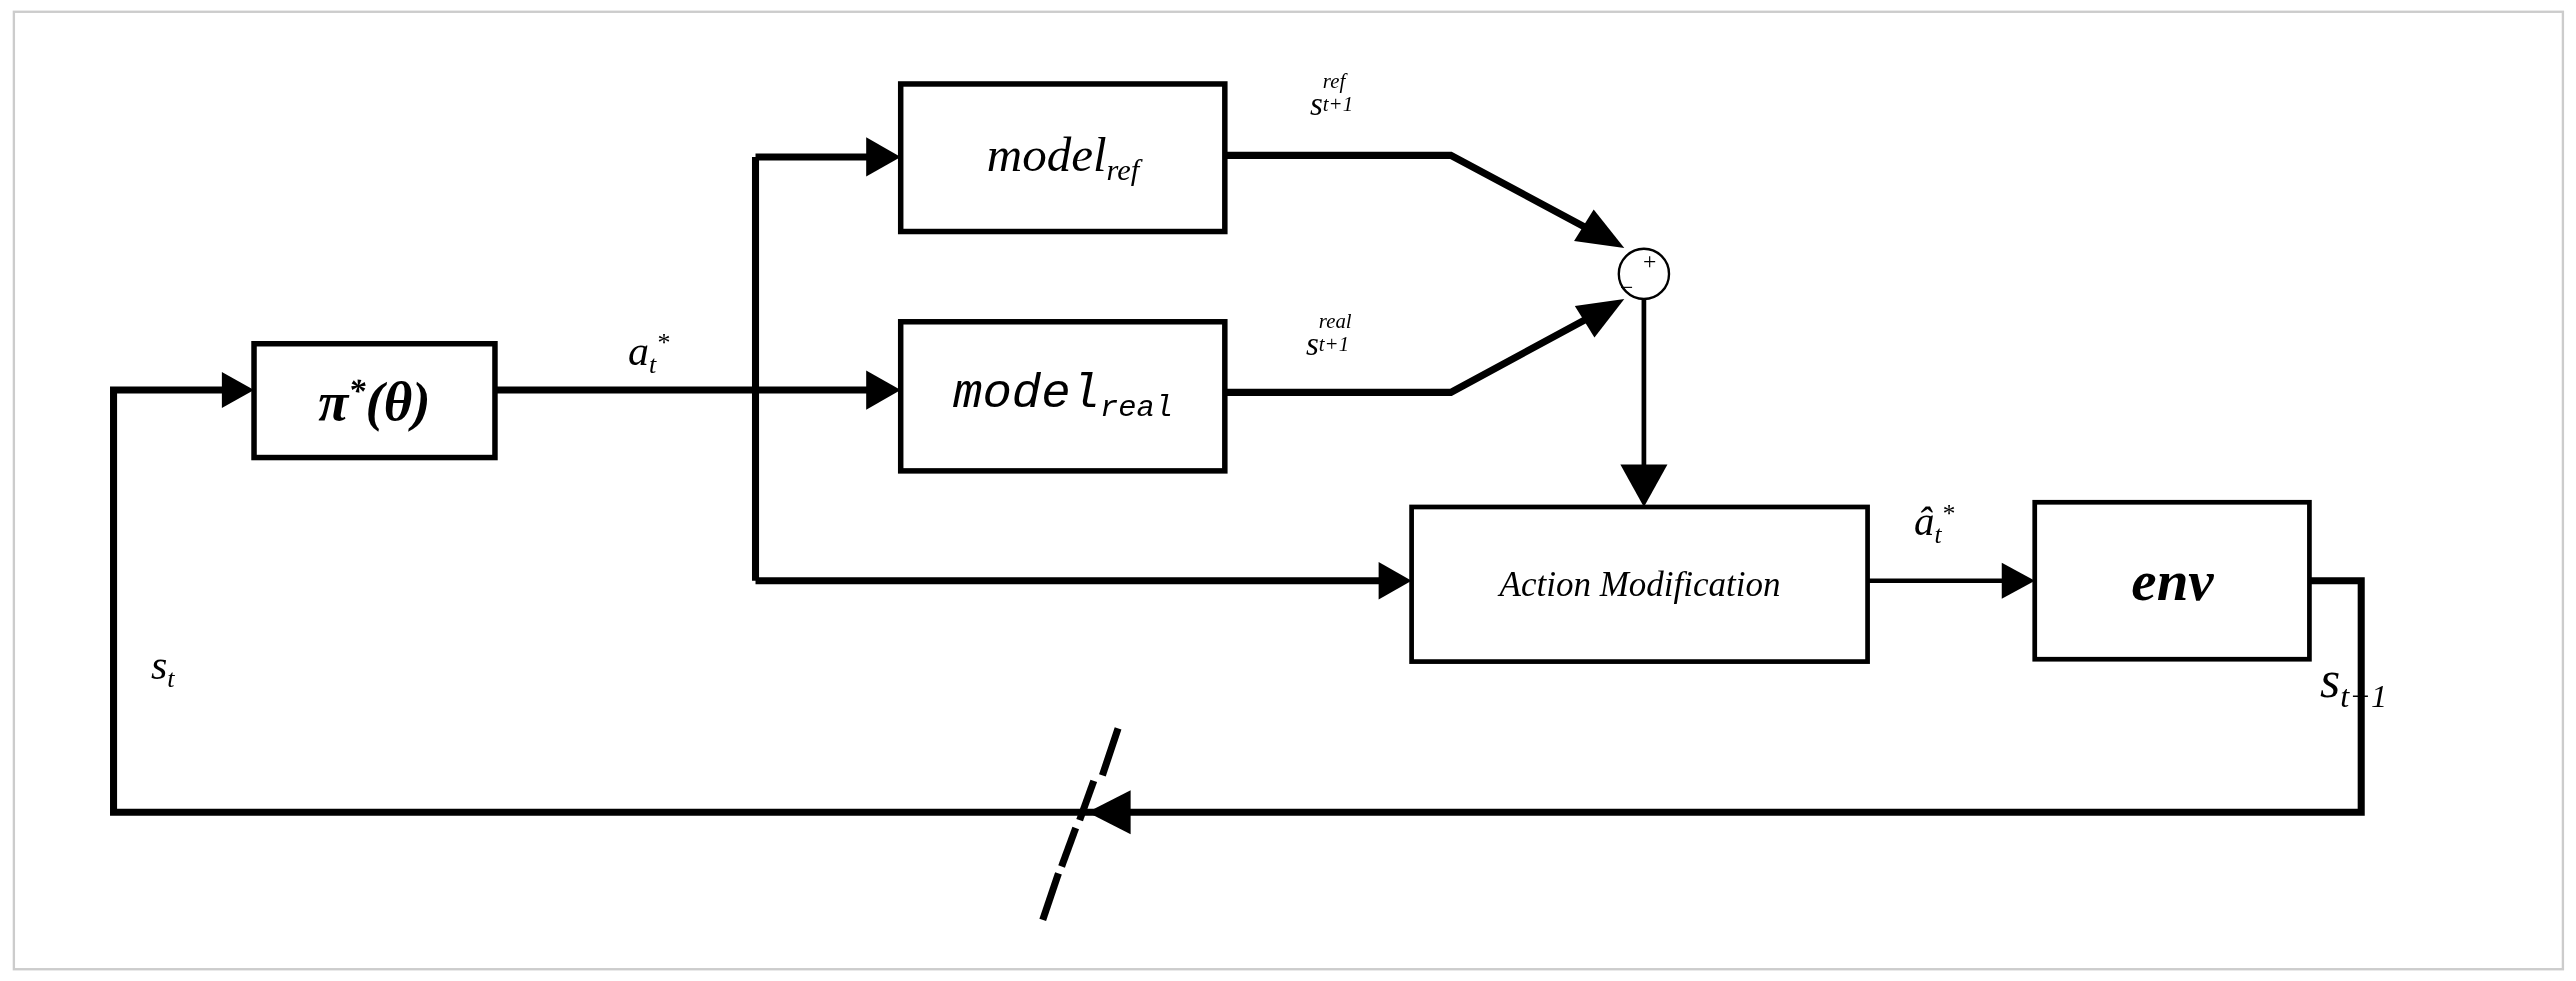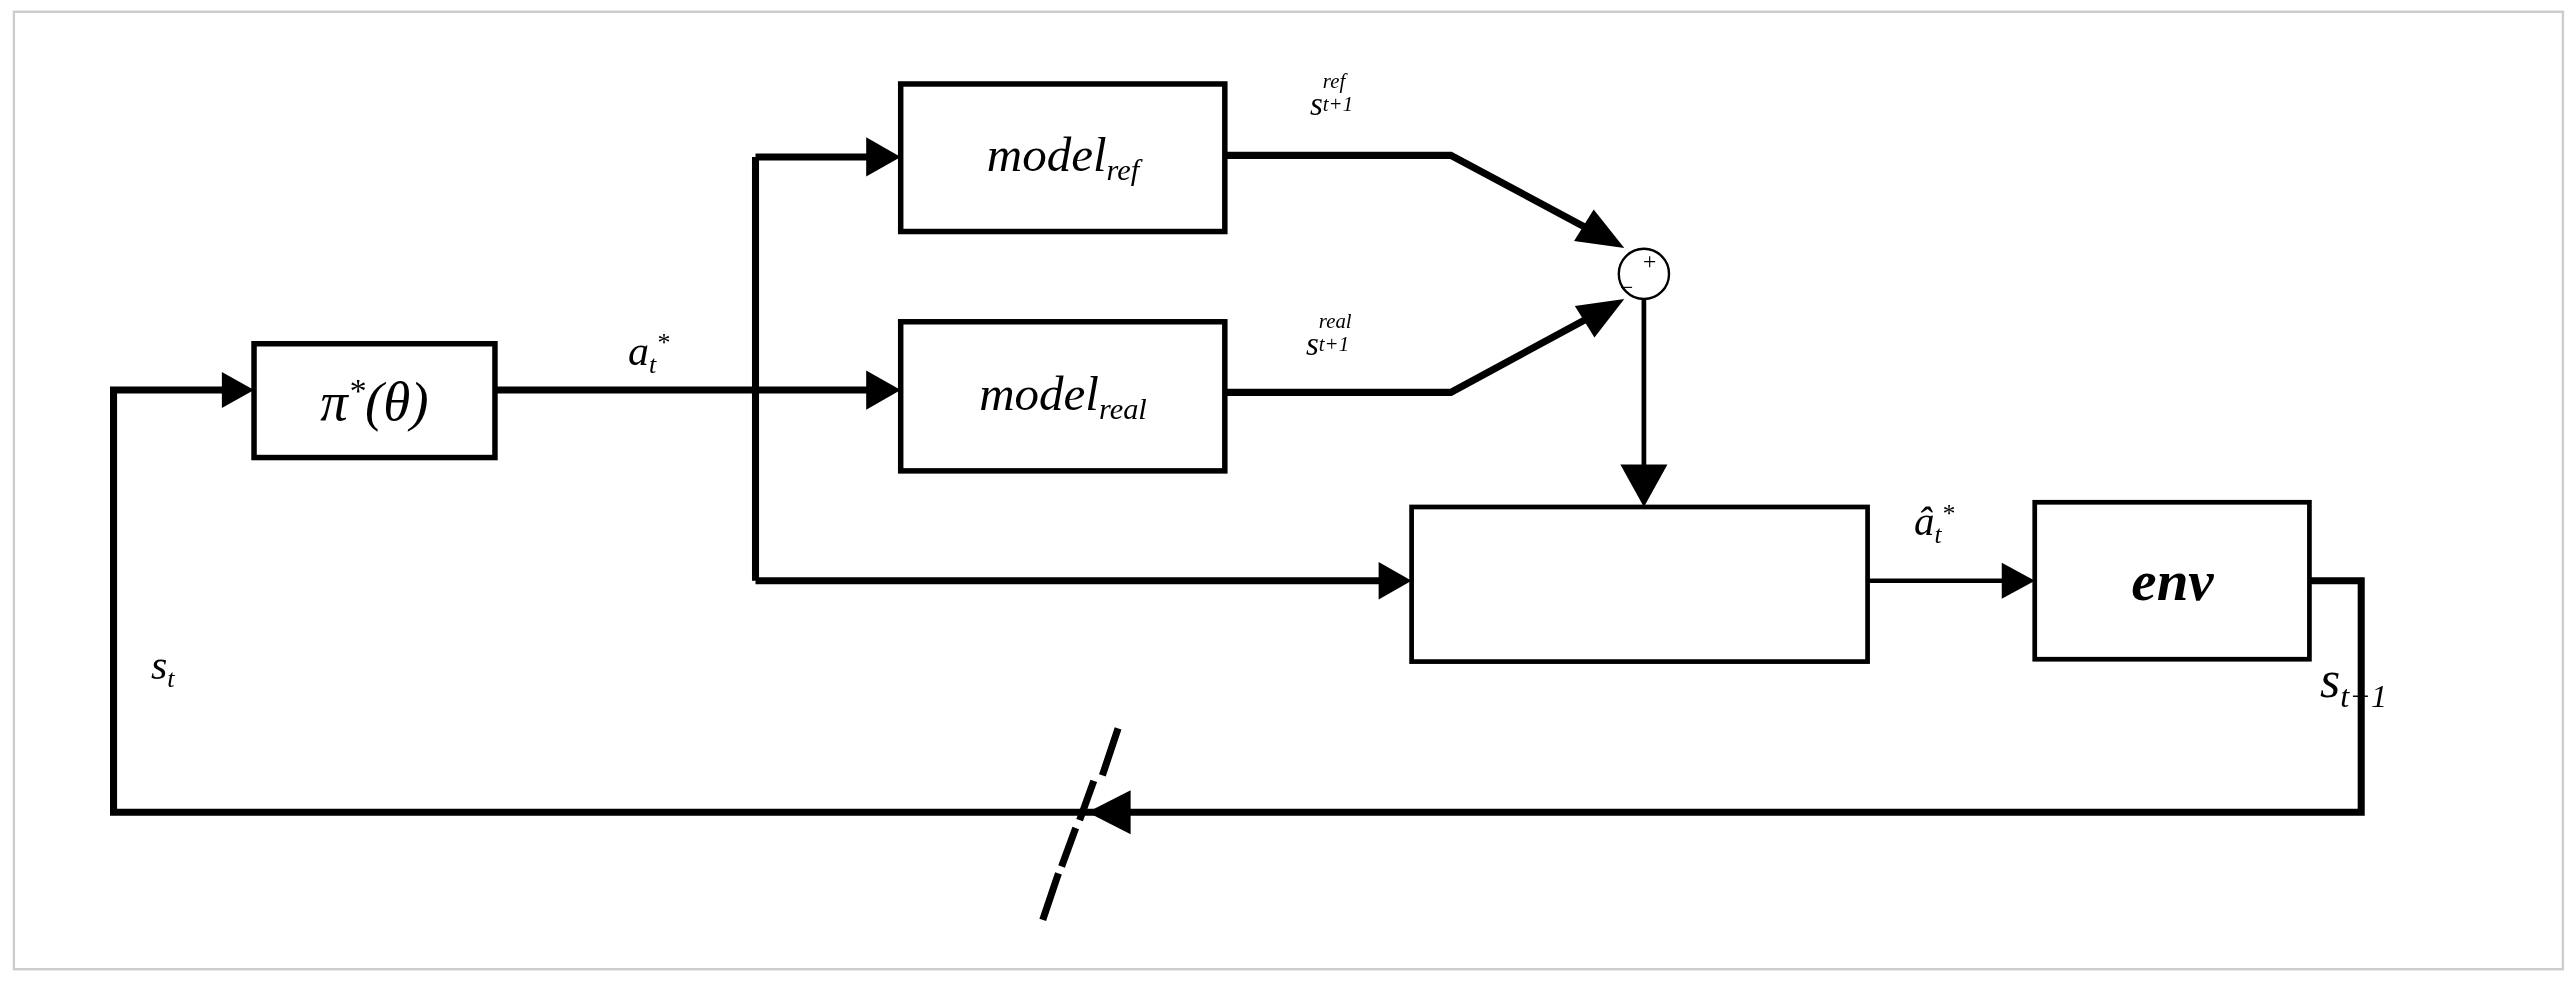--- a/index.html
+++ b/index.html
@@ -82,32 +82,33 @@
 
     <rect class="boxrect" x="323" y="438" width="307" height="145"></rect>
     <rect class="boxrect" x="1147" y="107" width="413" height="188"></rect>
     <rect class="boxrect" x="1147" y="410" width="413" height="190"></rect>
     <rect class="boxrect thin" x="1798" y="646" width="581" height="197"></rect>
     <rect class="boxrect thin" x="2592" y="640" width="350" height="200"></rect>
 
     <circle class="circ" cx="2094" cy="349" r="32"></circle>
   </svg>
 
-  <div class="boxlabel" style="left:254px;top:344px;width:241px;height:114px;font-size:55px;">
+  <div class="boxlabel" style="left:254px;top:344px;width:241px;height:114px;font-size:55px;font-weight:bold;">
     <span><span>π</span><sup style="font-size:0.62em;vertical-align:0.52em;">*</sup><span>(θ)</span></span>
   </div>
 
   <div class="boxlabel" style="left:901px;top:84px;width:324px;height:148px;font-size:49px;font-style:italic;">
     <span><span>model</span><sub style="font-size:0.62em;vertical-align:-0.30em;">ref</sub></span>
   </div>
 
-  <div class="boxlabel" style="left:901px;top:322px;width:324px;height:149px;font-size:49px;">
+  <div class="boxlabel" style="left:901px;top:322px;width:324px;height:149px;font-size:49px;font-family:Liberation Mono, monospace;">
     <span><span>model</span><sub style="font-size:0.62em;vertical-align:-0.30em;">real</sub></span>
   </div>
 
+  <div class="boxlabel" style="left:1412px;top:507px;width:456px;height:155px;font-size:35px;">Action Modification</div>
 
   <div class="boxlabel" style="left:2035px;top:502px;width:275px;height:157px;font-size:57px;font-weight:bold;">env</div>
 
   <div class="sgn" style="left:1643px;top:250px;font-size:23.6px;">+</div>
   <div class="sgn" style="left:1620px;top:276px;font-size:23.6px;">−</div>
 
   <div class="lbl" style="left:628px;top:330px;font-size:42px;font-family:Liberation Serif, serif;">
     <span class="base">a</span><sub>t</sub><sup>*</sup>
   </div>
 

